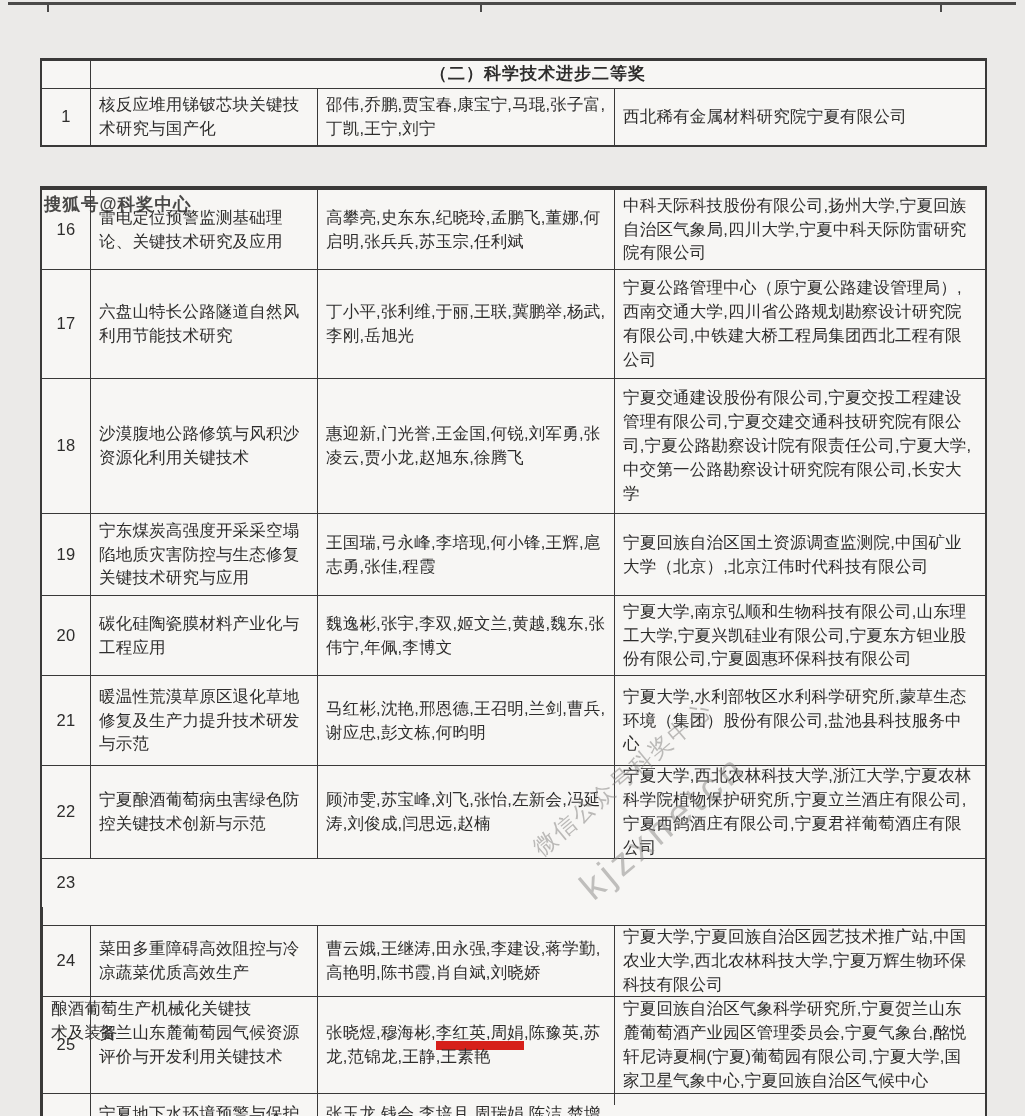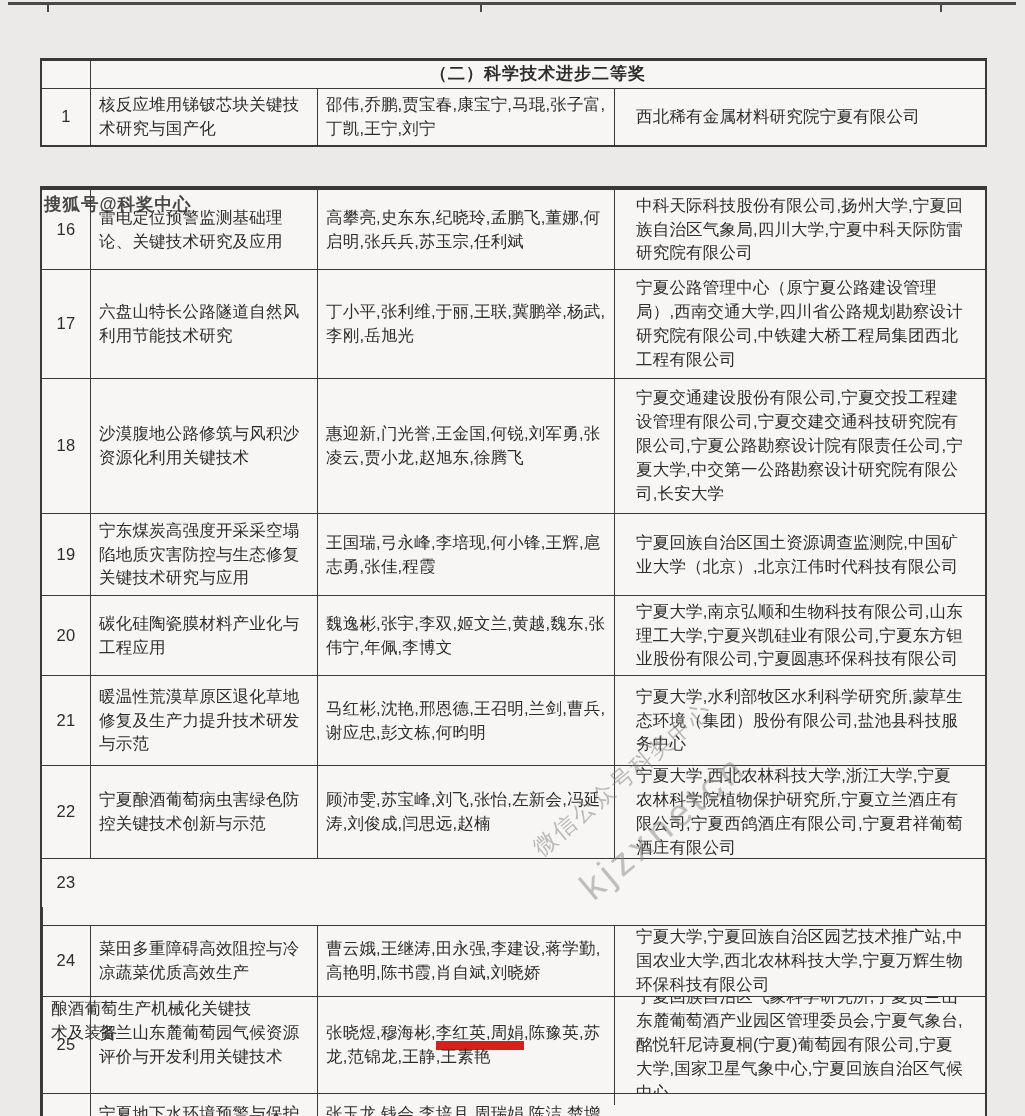--- a/index.html
+++ b/index.html
@@ -23,21 +23,21 @@
   .tr{display:flex;box-sizing:border-box;}
   .rows .tr{border-top:1.6px solid #3a3938;}
   .tbl-a .rows .tr{border-top:1.6px solid #3a3938;}
   .td{box-sizing:border-box;border-left:1.6px solid #3a3938;display:flex;align-items:center;
       font-size:16.5px;line-height:1.45;letter-spacing:0.2px;
       overflow:hidden;}
   .td:first-child{border-left:none;}
   .c-no{width:48px;flex:0 0 48px;justify-content:center;}
   .c-title{width:227px;flex:0 0 227px;padding:3px 9px 3px 8px;}
   .c-names{width:297px;flex:0 0 297px;padding:3px 8px;align-items:center;}
-  .c-orgs{flex:1;padding:3px 21px;}
+  .c-orgs{flex:1;padding:3px 8px;}
   .c-merged{flex:1;justify-content:center;font-weight:bold;font-size:17px;letter-spacing:1px;}
   .tr.top{align-items:flex-start;}
   .tr.top .td{align-items:flex-start;padding-top:8px;}
 
   .redline{border-bottom:9px solid #d6201a;}
 
   
   .wm-sohu{
     position:absolute;left:44px;top:192px;
     font-size:17.5px;font-weight:600;letter-spacing:1px;

